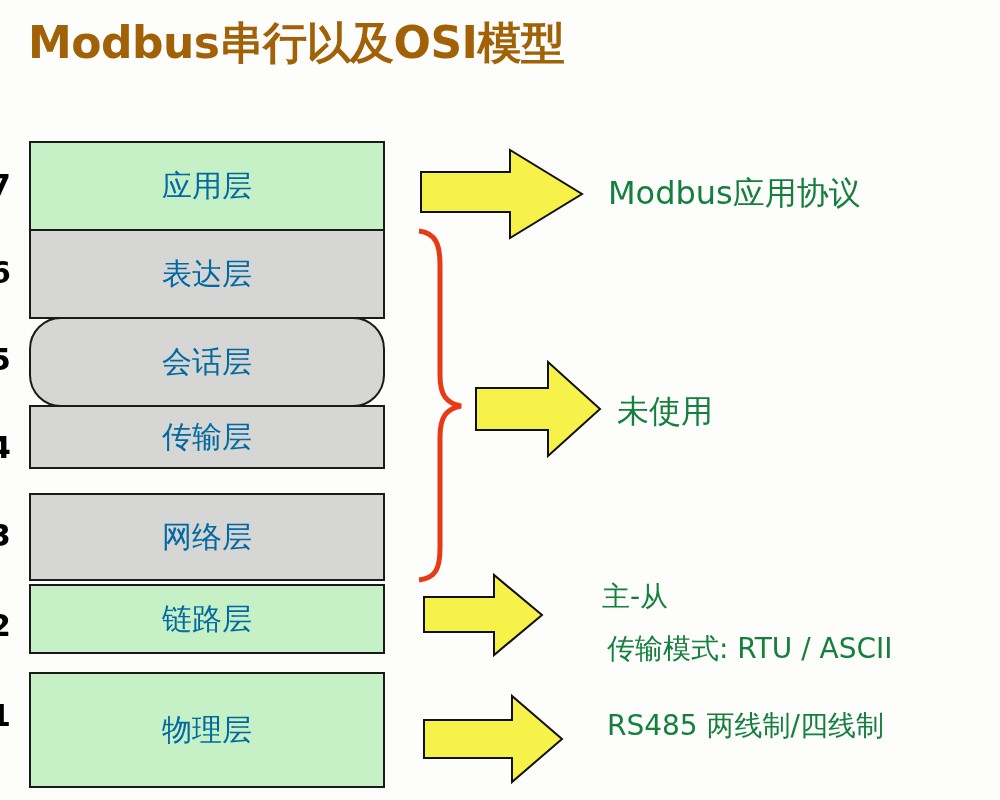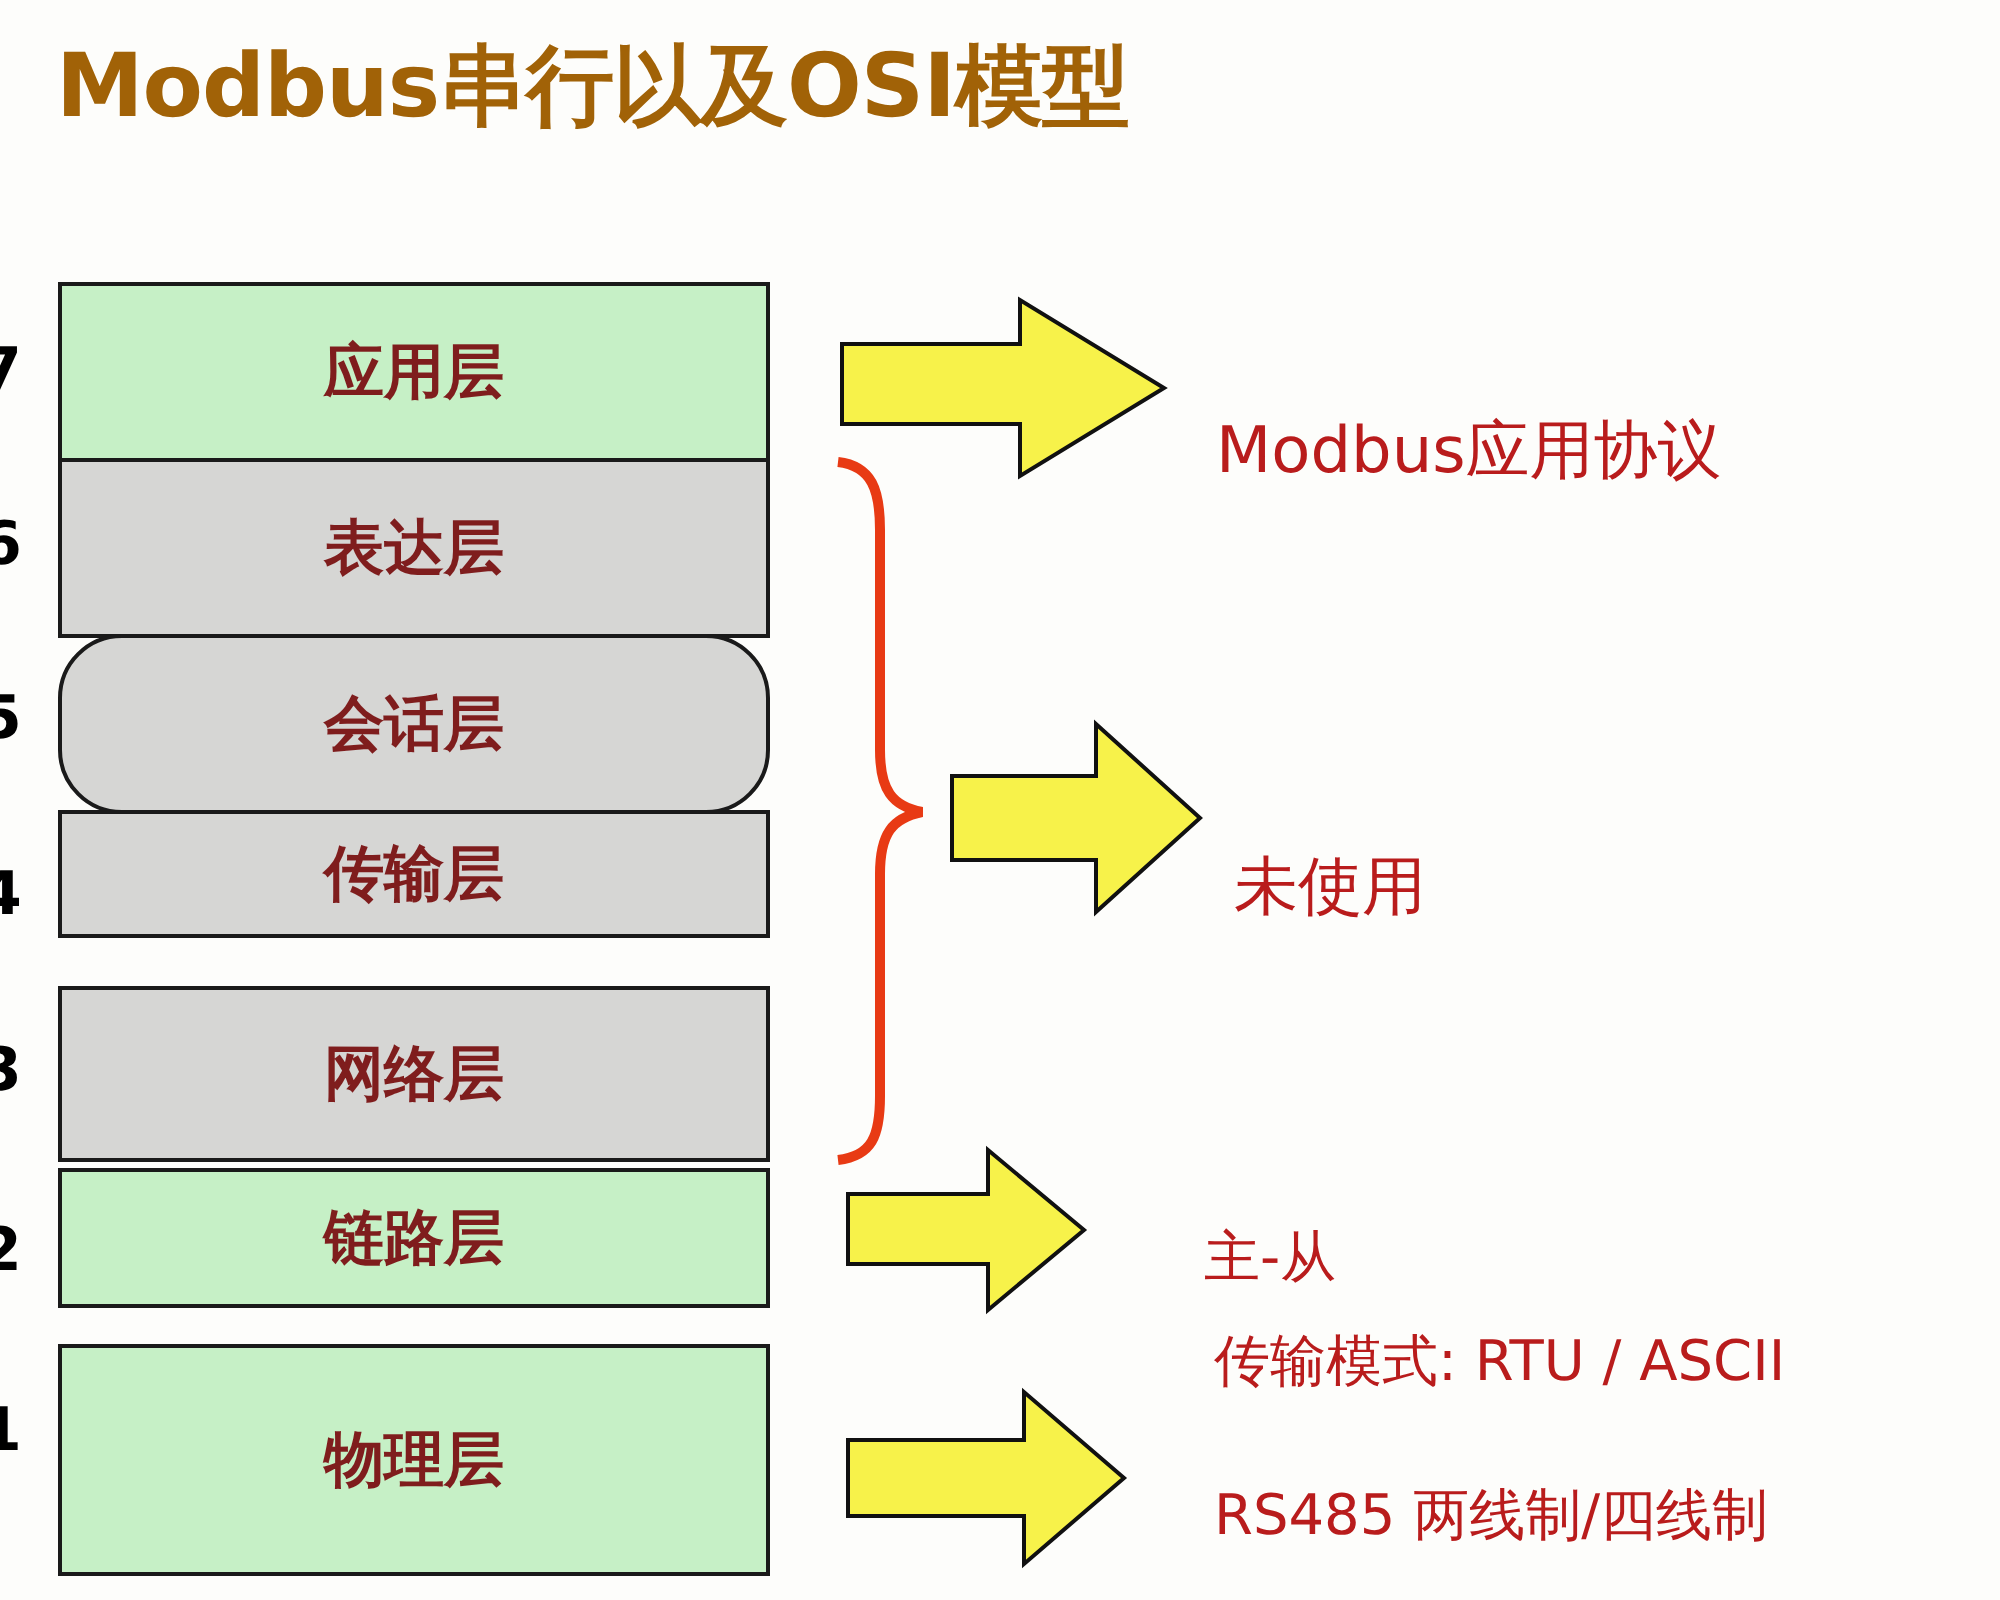--- a/index.html
+++ b/index.html
@@ -19,36 +19,35 @@
       position: absolute; left: 29px; top: 141px;
       width: 360px;
     }
     .layer {
       position: absolute; left: 0; width: 356px;
       border: 2px solid #1a1a1a;
       display: flex; align-items: center; justify-content: center;
       box-sizing: border-box;
     }
     .layer .lname {
-      font-size: 30px; font-weight: bold; color: #7f1d1d;
+      font-size: 30px; font-weight: normal; color: #0369a1;
       font-family: "DejaVu Sans", sans-serif;
     }
     .layer.green { background: #c6f0c6; }
     .layer.gray { background: #d6d6d4; }
     .num {
       position: absolute; left: -10px; width: 20px;
       font-size: 30px; font-weight: bold; color: #000;
       font-family: "DejaVu Sans", sans-serif;
     }
     svg.shapes { position: absolute; left: 0; top: 0; }
     .desc {
-      position: absolute; color: #b91c1c;
+      position: absolute; color: #15803d;
       font-family: "DejaVu Sans", sans-serif;
       font-size: 32px;
-      margin-top: 32px;
     }
     .desc.sm { font-size: 28px; }
   </style>
 </head>
 <body>
 
 <div class="title">Modbus串行以及OSI模型</div>
 
 <div class="num" style="top:168px;">7</div>
 <div class="num" style="top:255px;">6</div>

